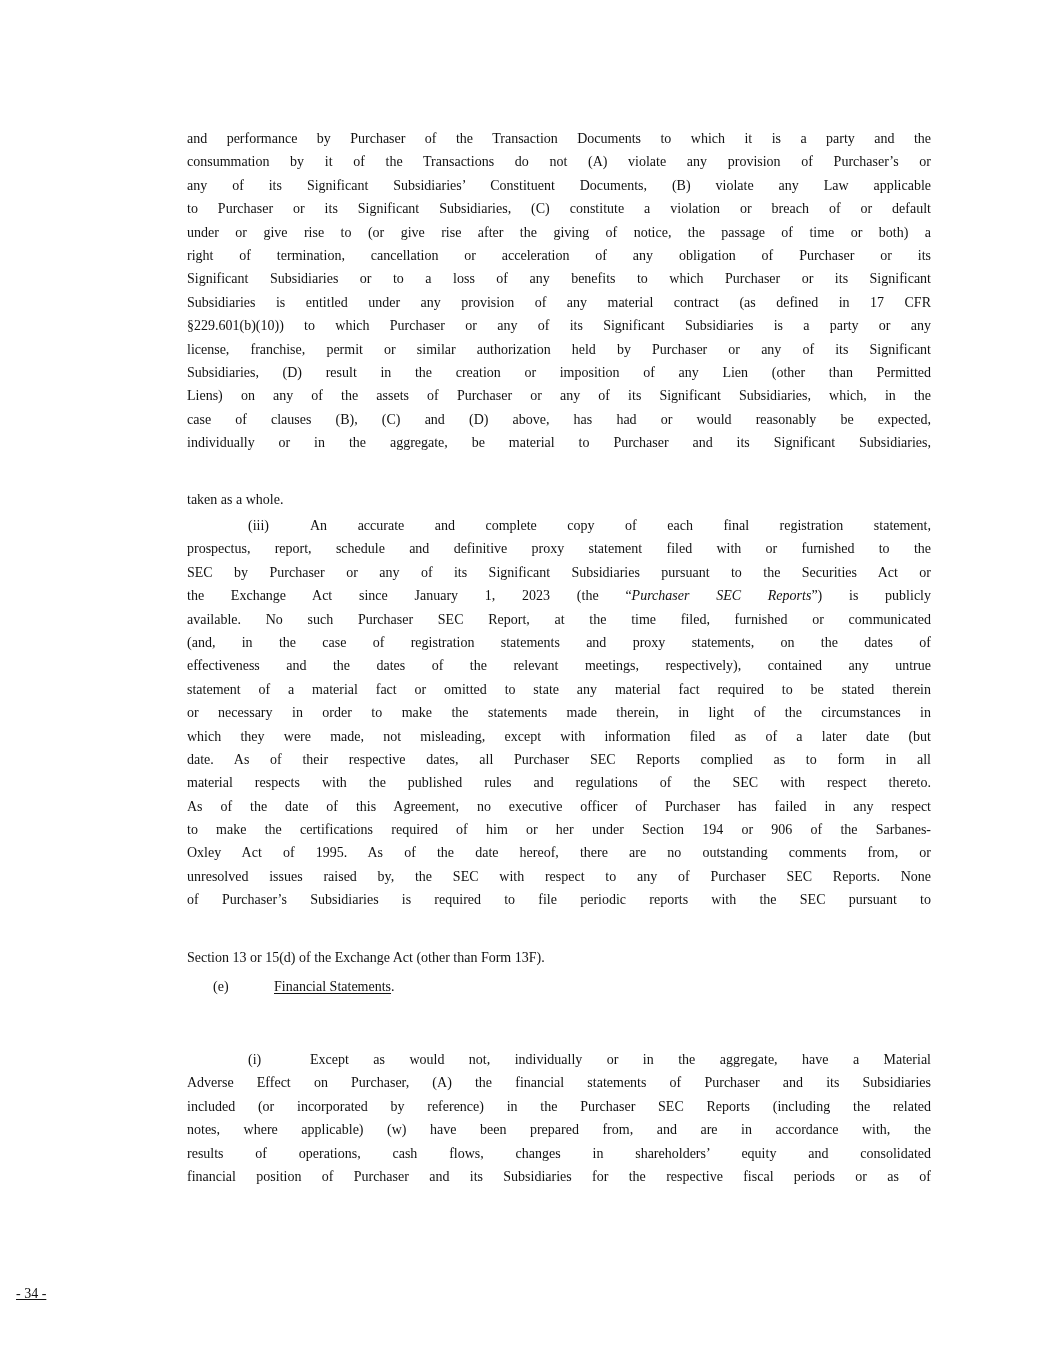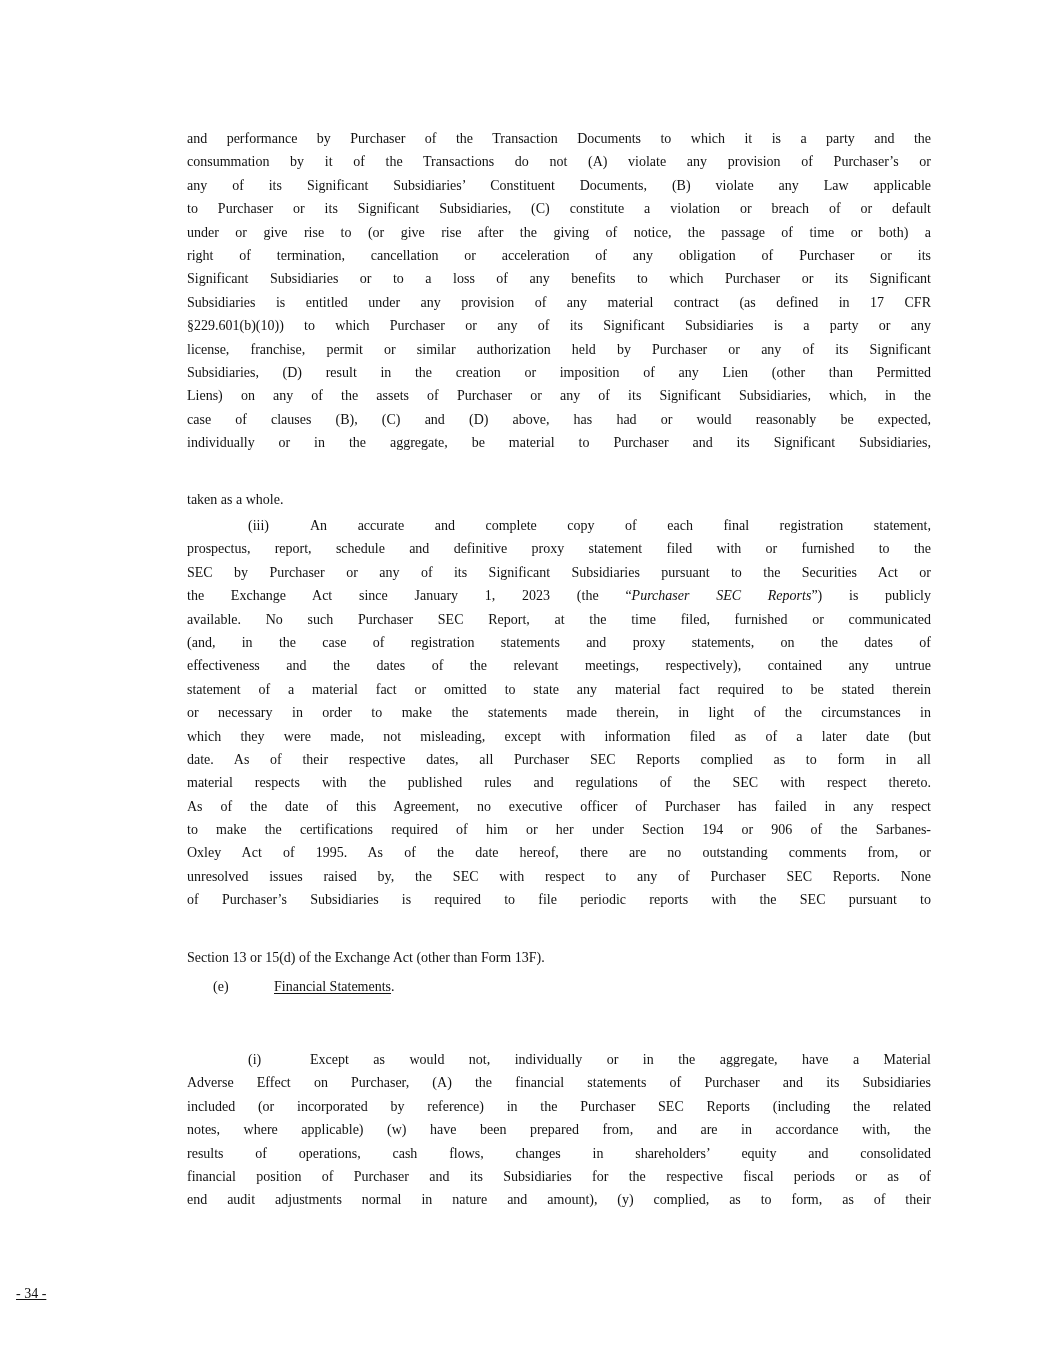--- a/index.html
+++ b/index.html
@@ -74,17 +74,16 @@
     <span class="num">(e)</span><span class="title">Financial Statements</span><span>.</span>
   </div>
 
   <div id="p3" class="text-block para">
     <span class="line indent"><span class="tab">(i)</span><span>Except as would not, individually or in the aggregate, have a Material</span></span>
     <span class="line">Adverse Effect on Purchaser, (A) the financial statements of Purchaser and its Subsidiaries</span>
     <span class="line">included (or incorporated by reference) in the Purchaser SEC Reports (including the related</span>
     <span class="line">notes, where applicable) (w) have been prepared from, and are in accordance with, the</span>
     <span class="line">results of operations, cash flows, changes in shareholders’ equity and consolidated</span>
     <span class="line">financial position of Purchaser and its Subsidiaries for the respective fiscal periods or as of</span>
-    <span class="line">end audit adjustments normal in nature and amount), (y) complied, as to form, as of their</span>
   </div>
 
   <div id="page-number">- 34 -</div>
 </div>
 
 </body></html>

